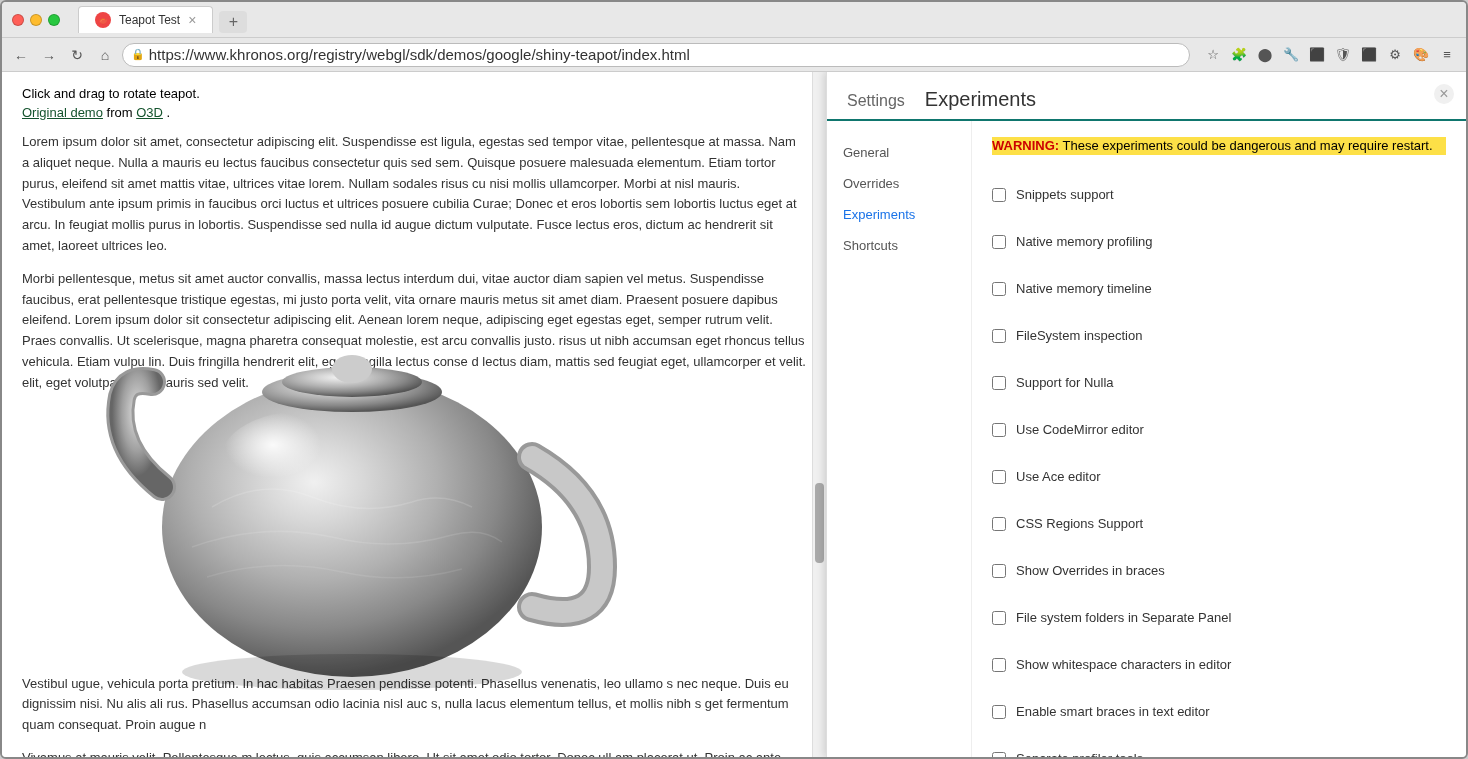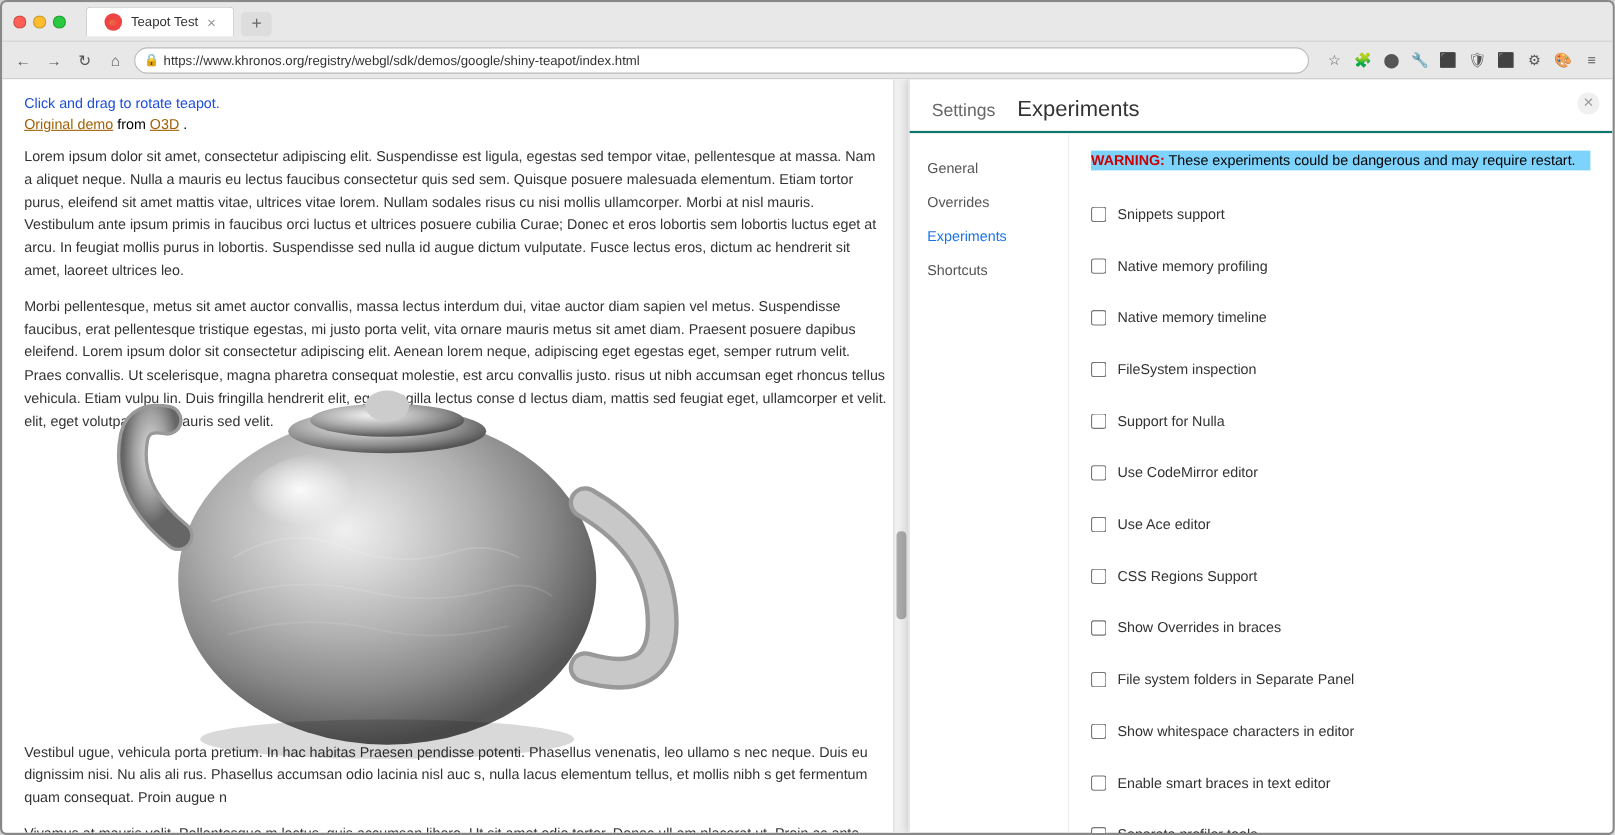--- a/index.html
+++ b/index.html
@@ -138,21 +138,21 @@
       font-size: 12px;
     }
 
     .lock-icon {
       color: #4a4;
       font-size: 11px;
     }
 
     .url-text {
       color: #333;
-      font-size: 12px;
+      font-size: 15px;
     }
 
     .toolbar-right {
       display: flex;
       align-items: center;
       gap: 4px;
       margin-left: 6px;
     }
 
     .toolbar-icon {
@@ -178,26 +178,26 @@
     .browser-content {
       flex: 1;
       background: #fff;
       padding: 14px 20px;
       overflow: hidden;
       position: relative;
     }
 
     .page-header {
       font-size: 13px;
-      color: #1d4ed8;
+      color: #000000;
       margin-bottom: 4px;
     }
 
     .page-link {
-      color: #a16207;
+      color: #14532d;
       text-decoration: underline;
       font-size: 13px;
     }
 
     .page-text {
       font-size: 13px;
       line-height: 1.6;
       color: #333;
       margin-top: 12px;
     }
@@ -282,21 +282,21 @@
       font-weight: 500;
     }
 
     .settings-main {
       flex: 1;
       padding: 16px 20px;
       overflow-y: auto;
     }
 
     .warning-box {
-      background: #7dd3fc;
+      background: #fde047;
       margin-bottom: 16px;
     }
 
     .warning-text {
       font-size: 13px;
       line-height: 1.4;
     }
 
     .warning-label {
       color: #c00;

